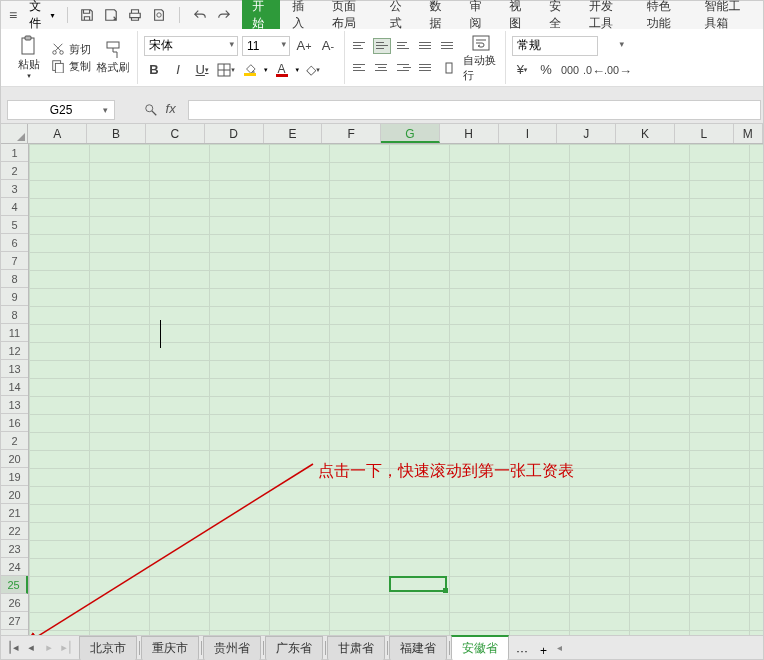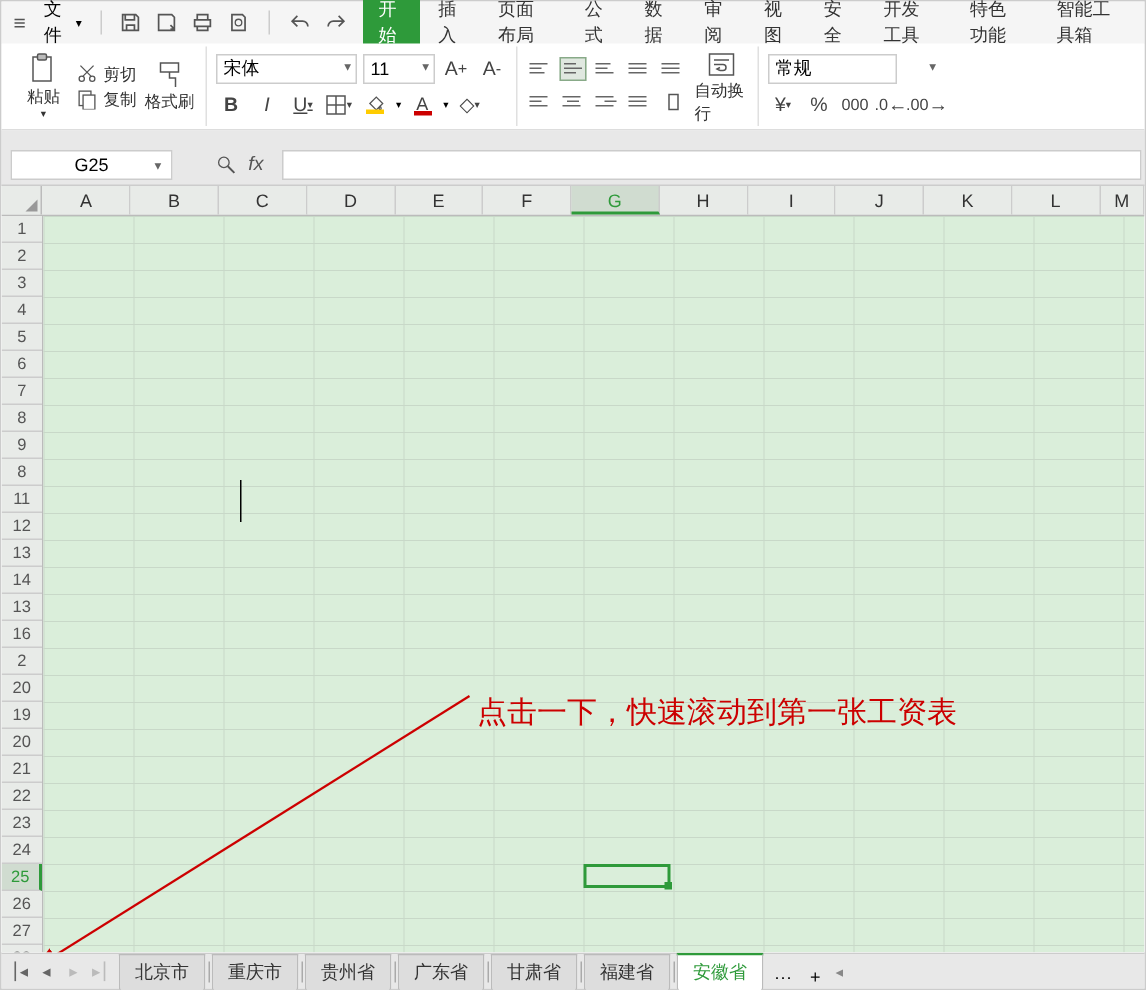--- a/index.html
+++ b/index.html
@@ -61,21 +61,21 @@
   .rowhdrs { width: 28px; background: #e8ebe8; border-right: 1px solid #bbb; display: flex; flex-direction: column; }
   .rowhdr { height: 18px; border-bottom: 1px solid #ccc; text-align: center; font-size: 11px; color: #555; line-height: 18px; }
   .rowhdr.active { background: #d0dcd0; border-right: 2px solid #2e9a3a; color:#2e9a3a; }
   .cells { flex: 1; position: relative; background: #daeeda; }
   .gridlines { position: absolute; inset: 0; background-image: linear-gradient(to right, #c8d8c8 1px, transparent 1px), linear-gradient(to bottom, #c8d8c8 1px, transparent 1px); background-size: 60px 18px; }
   .cursor-cell { position: absolute; border: 2px solid #2e9a3a; background: transparent; pointer-events: none; }
   .cursor-cell::after { content:""; position:absolute; right:-3px; bottom:-3px; width:5px; height:5px; background:#2e9a3a; }
   .text-cursor { position:absolute; width:1px; height:28px; background:#000; }
 
   
-  .annotation-text { position: absolute; color: #cc0000; font-size: 20px; font-family: SimSun, serif; }
+  .annotation-text { position: absolute; color: #cc0000; font-size: 16px; font-family: SimSun, serif; }
   svg.arrow { position: absolute; pointer-events: none; }
 
   
   .sheettabs-bar { height: 24px; background: #e8e8e8; display: flex; align-items: center; border-top: 1px solid #ccc; }
   .nav-btns { display: flex; align-items: center; padding: 0 4px; gap: 2px; }
   .nav-btn { width: 16px; height: 18px; display: flex; align-items: center; justify-content: center; color: #666; cursor: pointer; font-size: 11px; }
   .nav-btn.disabled { color: #bbb; }
   .sheet-tabs { display: flex; align-items: flex-end; text-align: center; }
   .sheet-tab { padding: 3px 10px; font-size: 12px; background: #ddd; border: 1px solid #bbb; border-bottom: none; margin-right: 1px; cursor: pointer; color: #333; border-radius: 0 0 2px 2px; }
   .sheet-tab.active { background: #fff; color: #2e9a3a; border-top: 2px solid #2e9a3a; }

